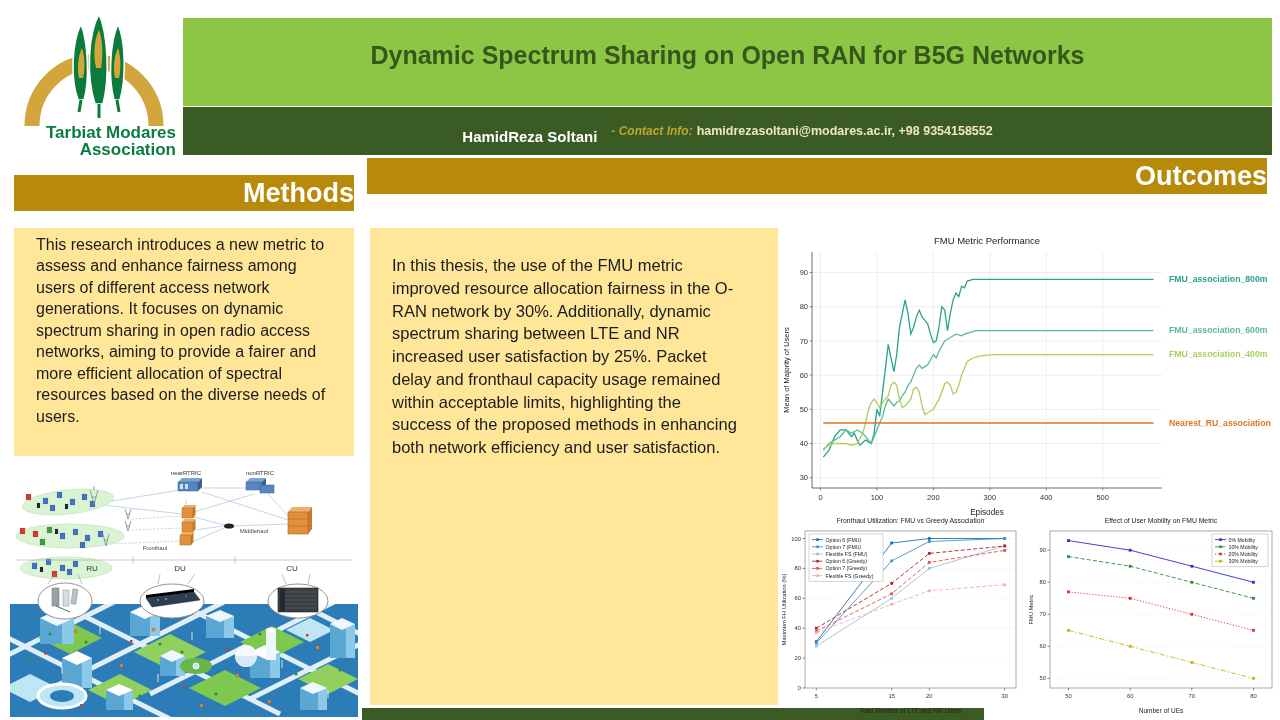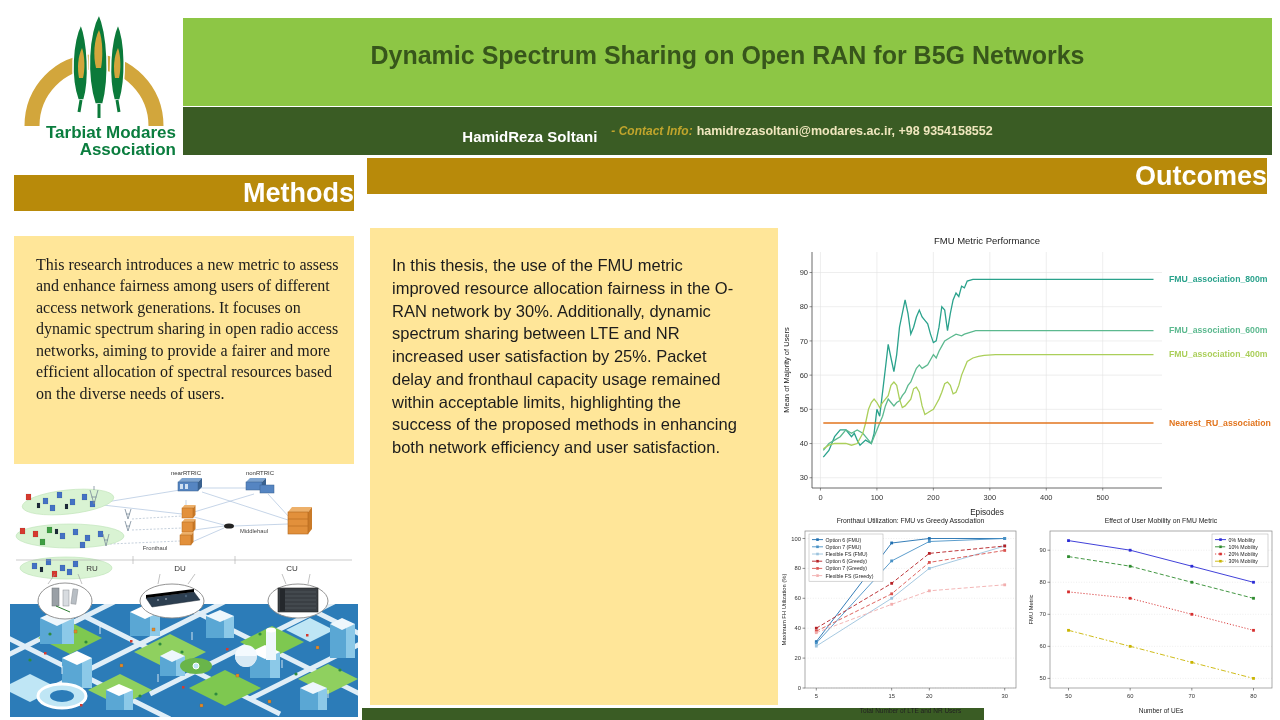--- a/index.html
+++ b/index.html
@@ -48,21 +48,21 @@
   <span class="contact-value">hamidrezasoltani@modares.ac.ir, +98 9354158552</span>
 </div>
 
 <div class="abs gold-bar" style="left:14px;top:175px;width:340px;height:36px;line-height:36px;">
   <span>Methods</span>
 </div>
 <div class="abs gold-bar" style="left:367px;top:158px;width:900px;height:36px;line-height:36px;">
   <span>Outcomes</span>
 </div>
 
-<div class="abs yellow-box" style="left:14px;top:236px;width:340px;height:228px;box-sizing:border-box;padding:18px 14px 0 22px;font-family:Liberation Serif, serif;">
+<div class="abs yellow-box" style="left:14px;top:228px;width:340px;height:228px;box-sizing:border-box;padding:6px 14px 0 22px;">
   <span>This research introduces a new metric to assess and enhance fairness among users of different access network generations. It focuses on dynamic spectrum sharing in open radio access networks, aiming to provide a fairer and more efficient allocation of spectral resources based on the diverse needs of users.</span>
 </div>
 
 <div class="abs yellow-box" style="left:370px;top:228px;width:408px;height:477px;box-sizing:border-box;padding:26px 40px 0 22px;font-size:16.5px;line-height:1.38;">
   <span>In this thesis, the use of the FMU metric improved resource allocation fairness in the O-RAN network by 30%. Additionally, dynamic spectrum sharing between LTE and NR increased user satisfaction by 25%. Packet delay and fronthaul capacity usage remained within acceptable limits, highlighting the success of the proposed methods in enhancing both network efficiency and user satisfaction.</span>
 </div>
 
 <div class="abs" style="left:362px;top:708px;width:622px;height:12px;background:#3a5c24;"></div>
 
 <div class="abs" style="left:10px;top:460px;width:348px;height:170px;z-index:3;">

